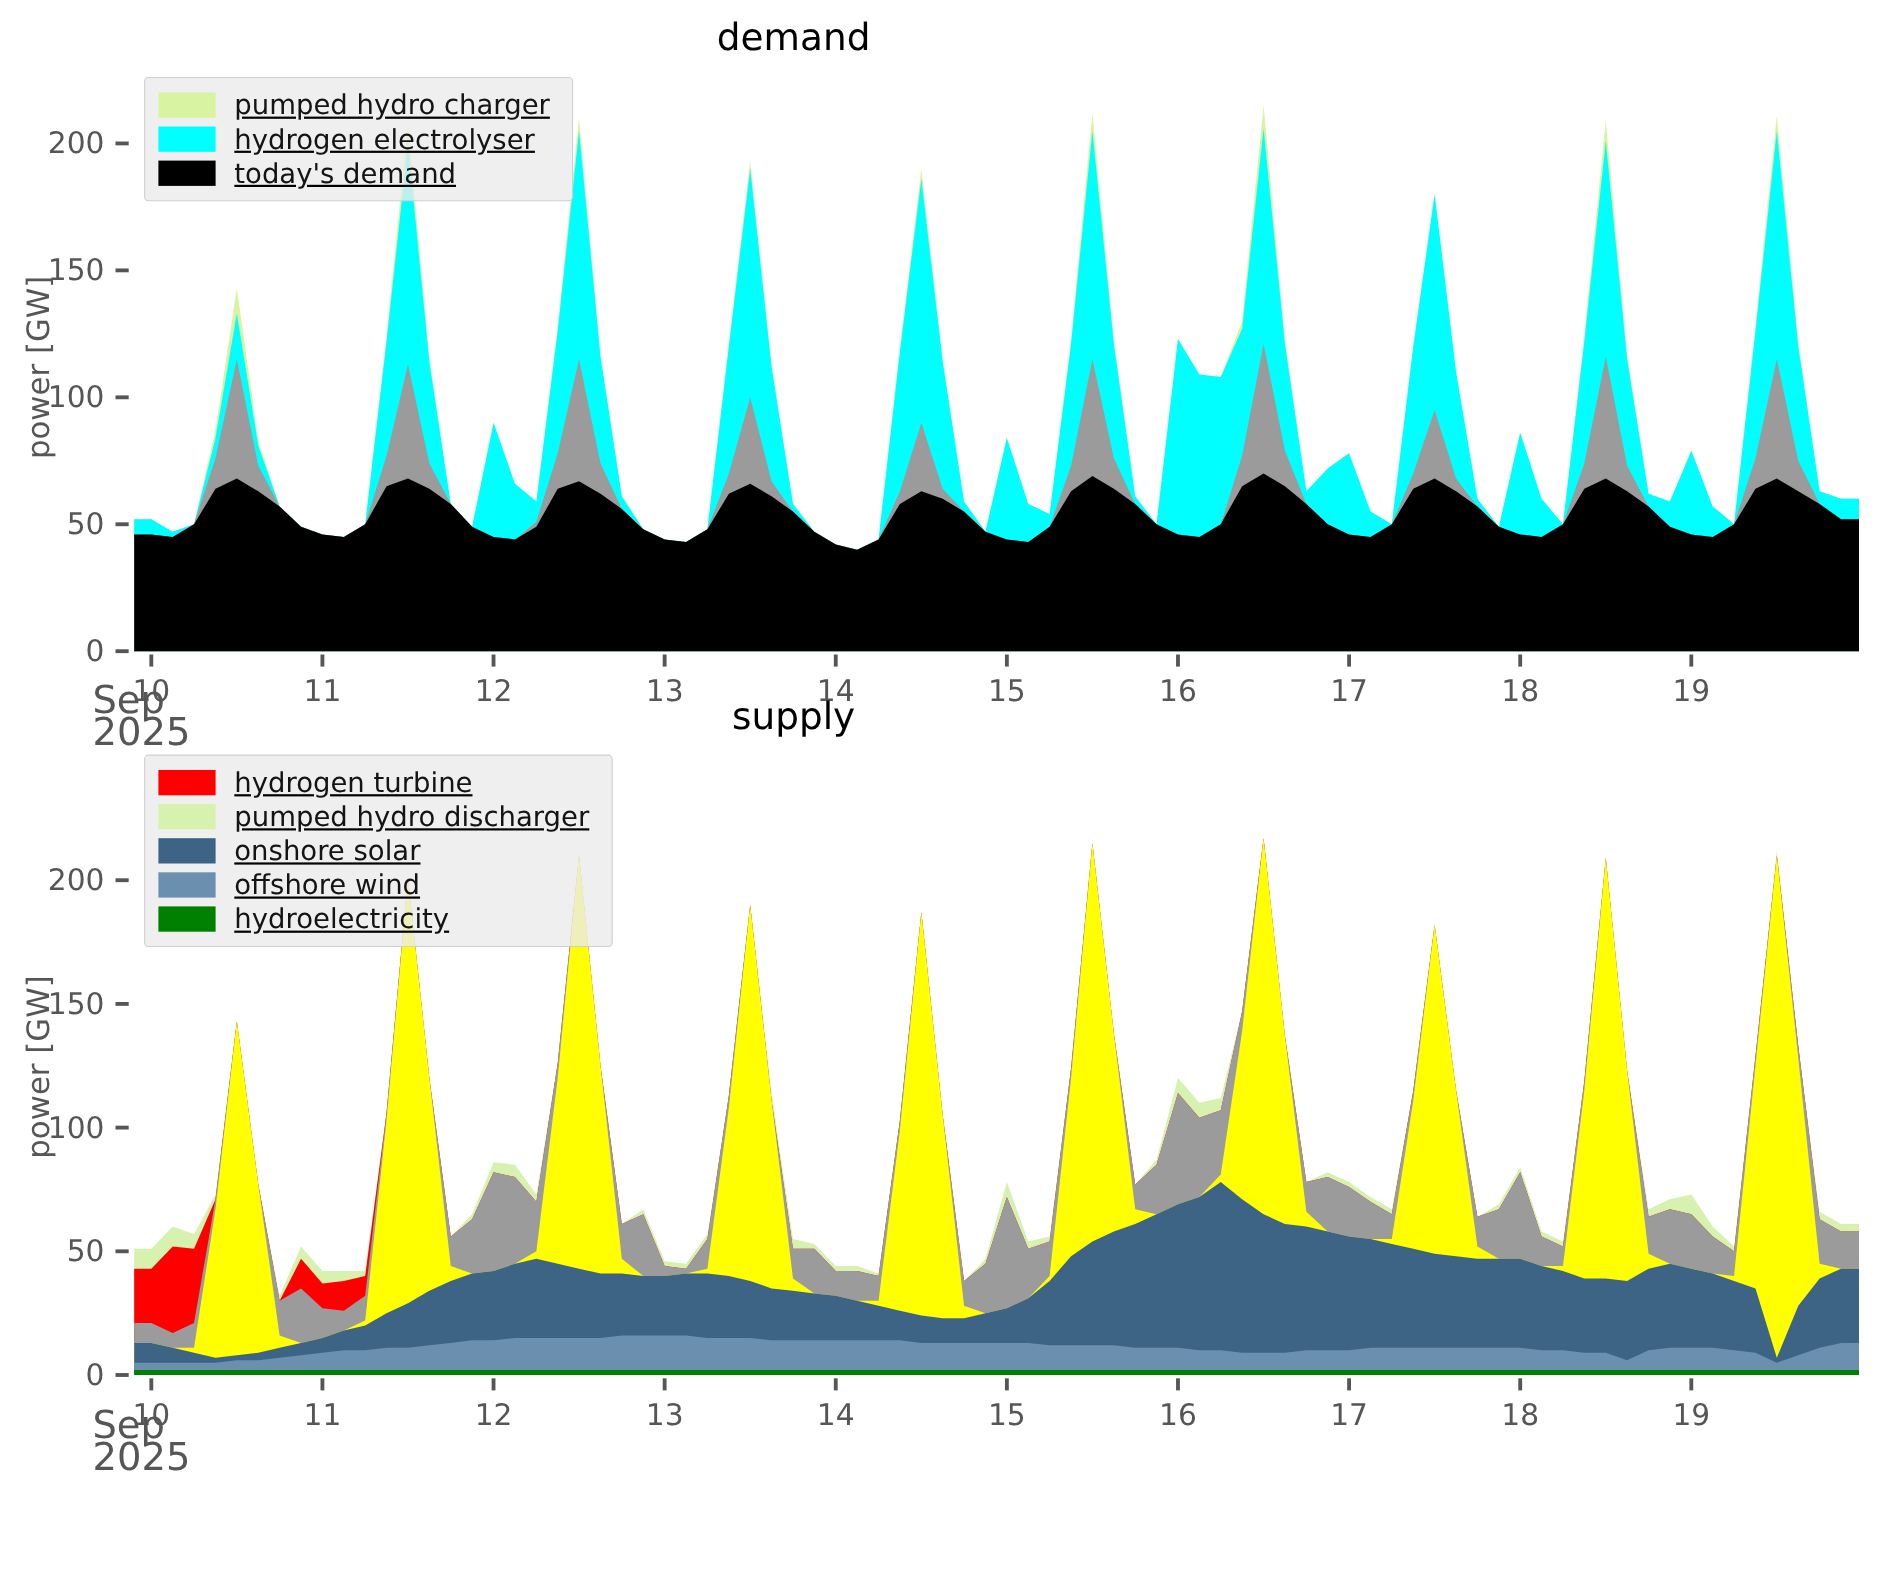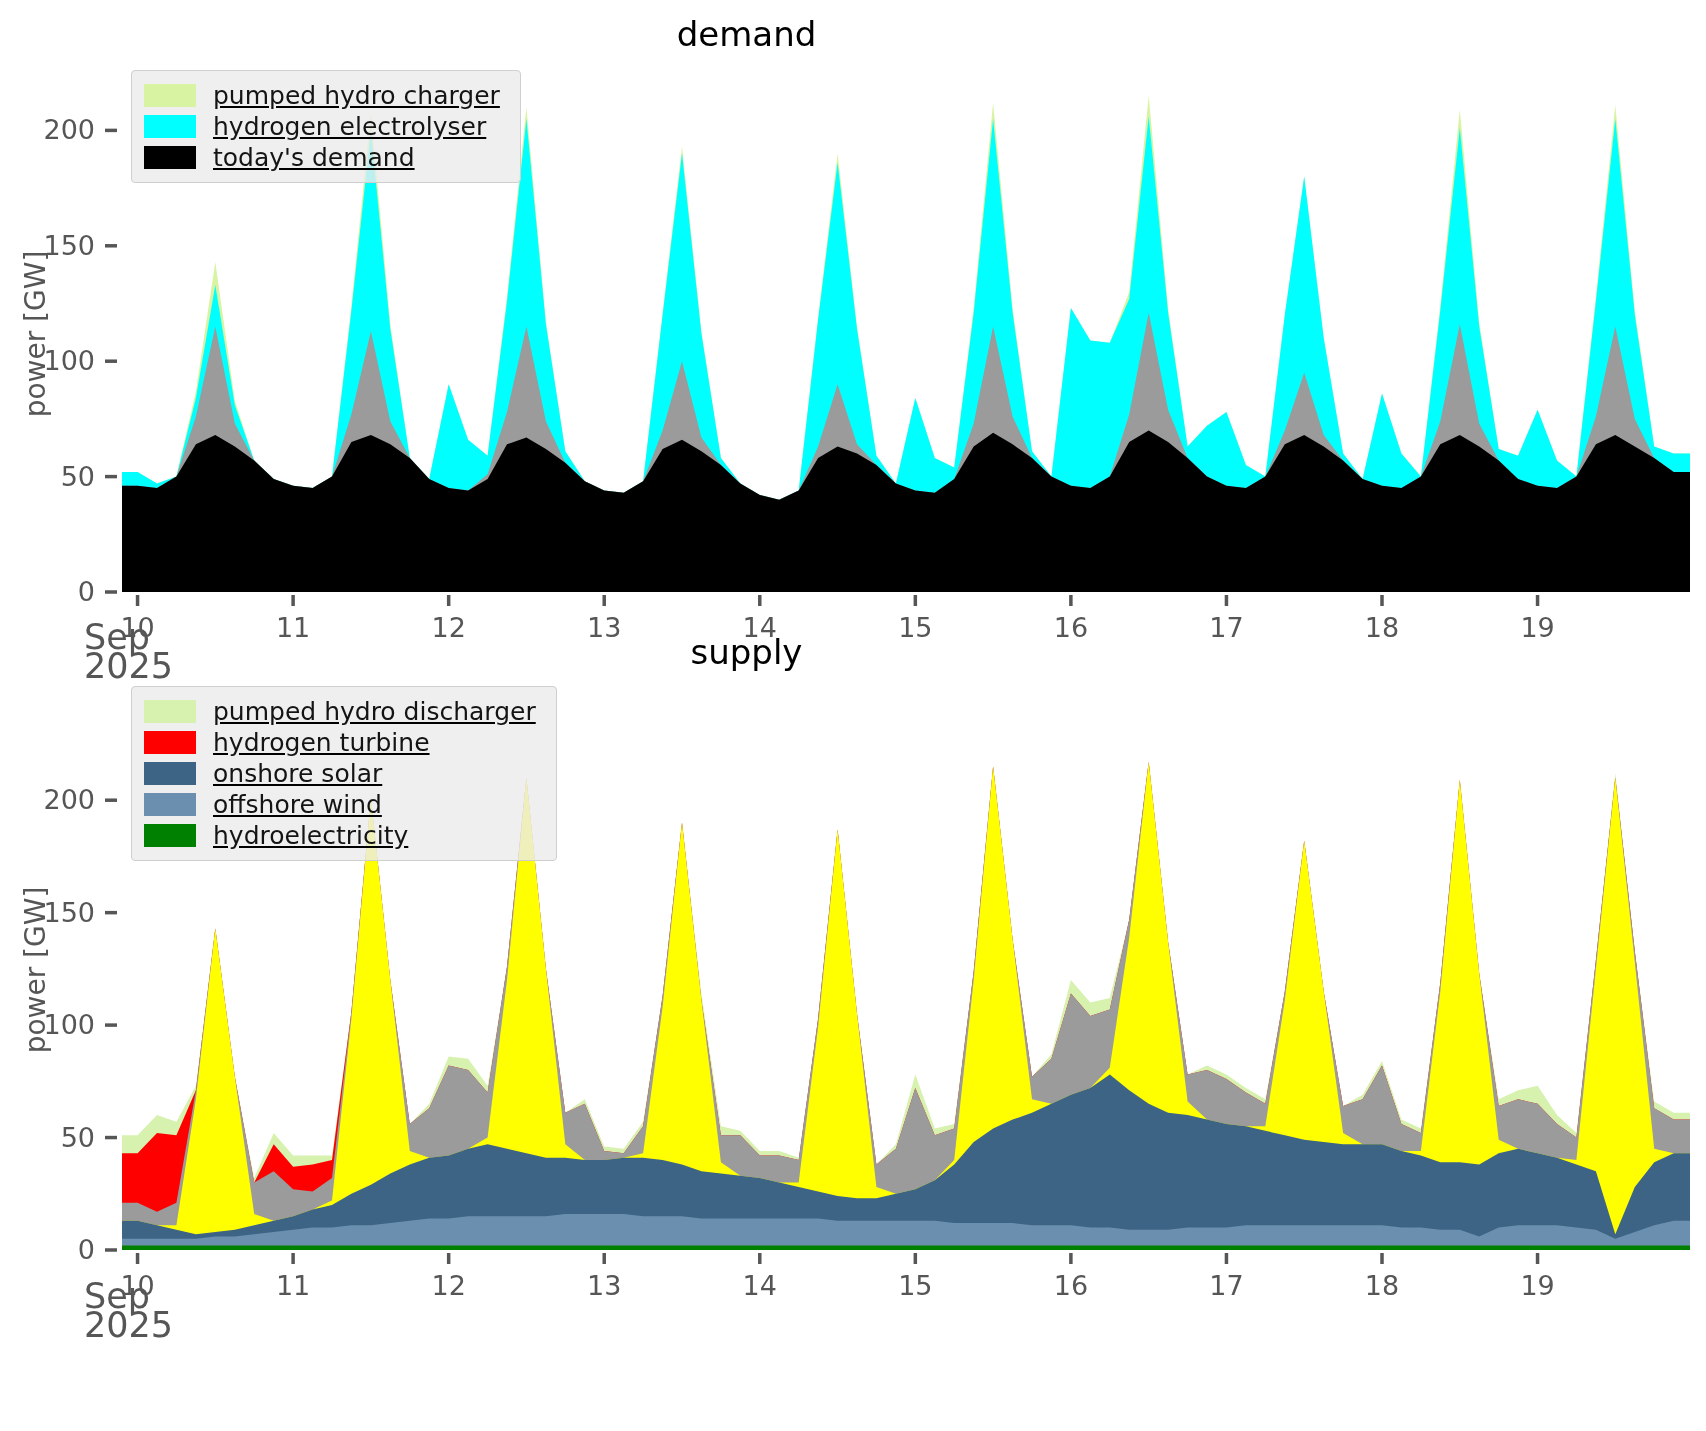--- a/index.html
+++ b/index.html
@@ -1,19 +1,19 @@
 <!DOCTYPE html>
 <html><head>
 <meta charset="utf-8">
 <style>
   html,body{margin:0;padding:0;background:#ffffff;}
   #figure{position:relative;width:1706px;height:1431px;background:#ffffff;overflow:hidden;
           font-family:"DejaVu Sans","Liberation Sans",sans-serif;}
   #fig-svg{position:absolute;left:0;top:0;}
-  .chart-title{position:absolute;left:0;width:1443px;text-align:center;font-size:34px;color:#000000;margin-left:25px;}
+  .chart-title{position:absolute;left:0;width:1443px;text-align:center;font-size:34px;color:#000000;}
   .ylabel{position:absolute;width:320px;height:34px;line-height:34px;text-align:center;
           font-size:28px;color:#565656;transform:rotate(-90deg);}
   .xsub{position:absolute;width:110px;text-align:left;font-size:35px;color:#565656;line-height:30px;}
   .legend{position:absolute;background:rgba(235,235,235,0.8);border:1px solid #cfcfcf;border-radius:4px;
           padding:9px 20px 9px 12px;z-index:5;}
   .legend-row{display:flex;align-items:center;height:31px;text-decoration:underline;}
   .legend-swatch{display:inline-block;width:52px;height:23px;margin-right:17px;flex:0 0 auto;}
   .legend-label{font-size:25px;color:#141414;white-space:nowrap;}
   svg text{font-family:"DejaVu Sans","Liberation Sans",sans-serif;}
 </style>
@@ -118,26 +118,26 @@
         <span class="legend-label">today's demand</span>
       </div>
     </div>
 
   <div class="chart-title" style="top:632px;">supply</div>
   <div class="ylabel" style="left:-124px;top:953px;">power [GW]</div>
   <div class="xsub" style="left:84px;top:1281px;">Sep</div>
   <div class="xsub" style="left:84px;top:1310px;">2025</div>
   <div class="legend" id="legend-supply" style="left:131px;top:686px;">
       <div class="legend-row">
+        <span class="legend-swatch" style="background: rgb(255, 0, 0);"></span>
+        <span class="legend-label">hydrogen turbine</span>
+      </div>
+      <div class="legend-row">
         <span class="legend-swatch" style="background: rgb(214, 242, 174);"></span>
         <span class="legend-label">pumped hydro discharger</span>
-      </div>
-      <div class="legend-row">
-        <span class="legend-swatch" style="background: rgb(255, 0, 0);"></span>
-        <span class="legend-label">hydrogen turbine</span>
       </div>
       <div class="legend-row">
         <span class="legend-swatch" style="background: rgb(61, 100, 133);"></span>
         <span class="legend-label">onshore solar</span>
       </div>
       <div class="legend-row">
         <span class="legend-swatch" style="background: rgb(107, 144, 175);"></span>
         <span class="legend-label">offshore wind</span>
       </div>
       <div class="legend-row">

